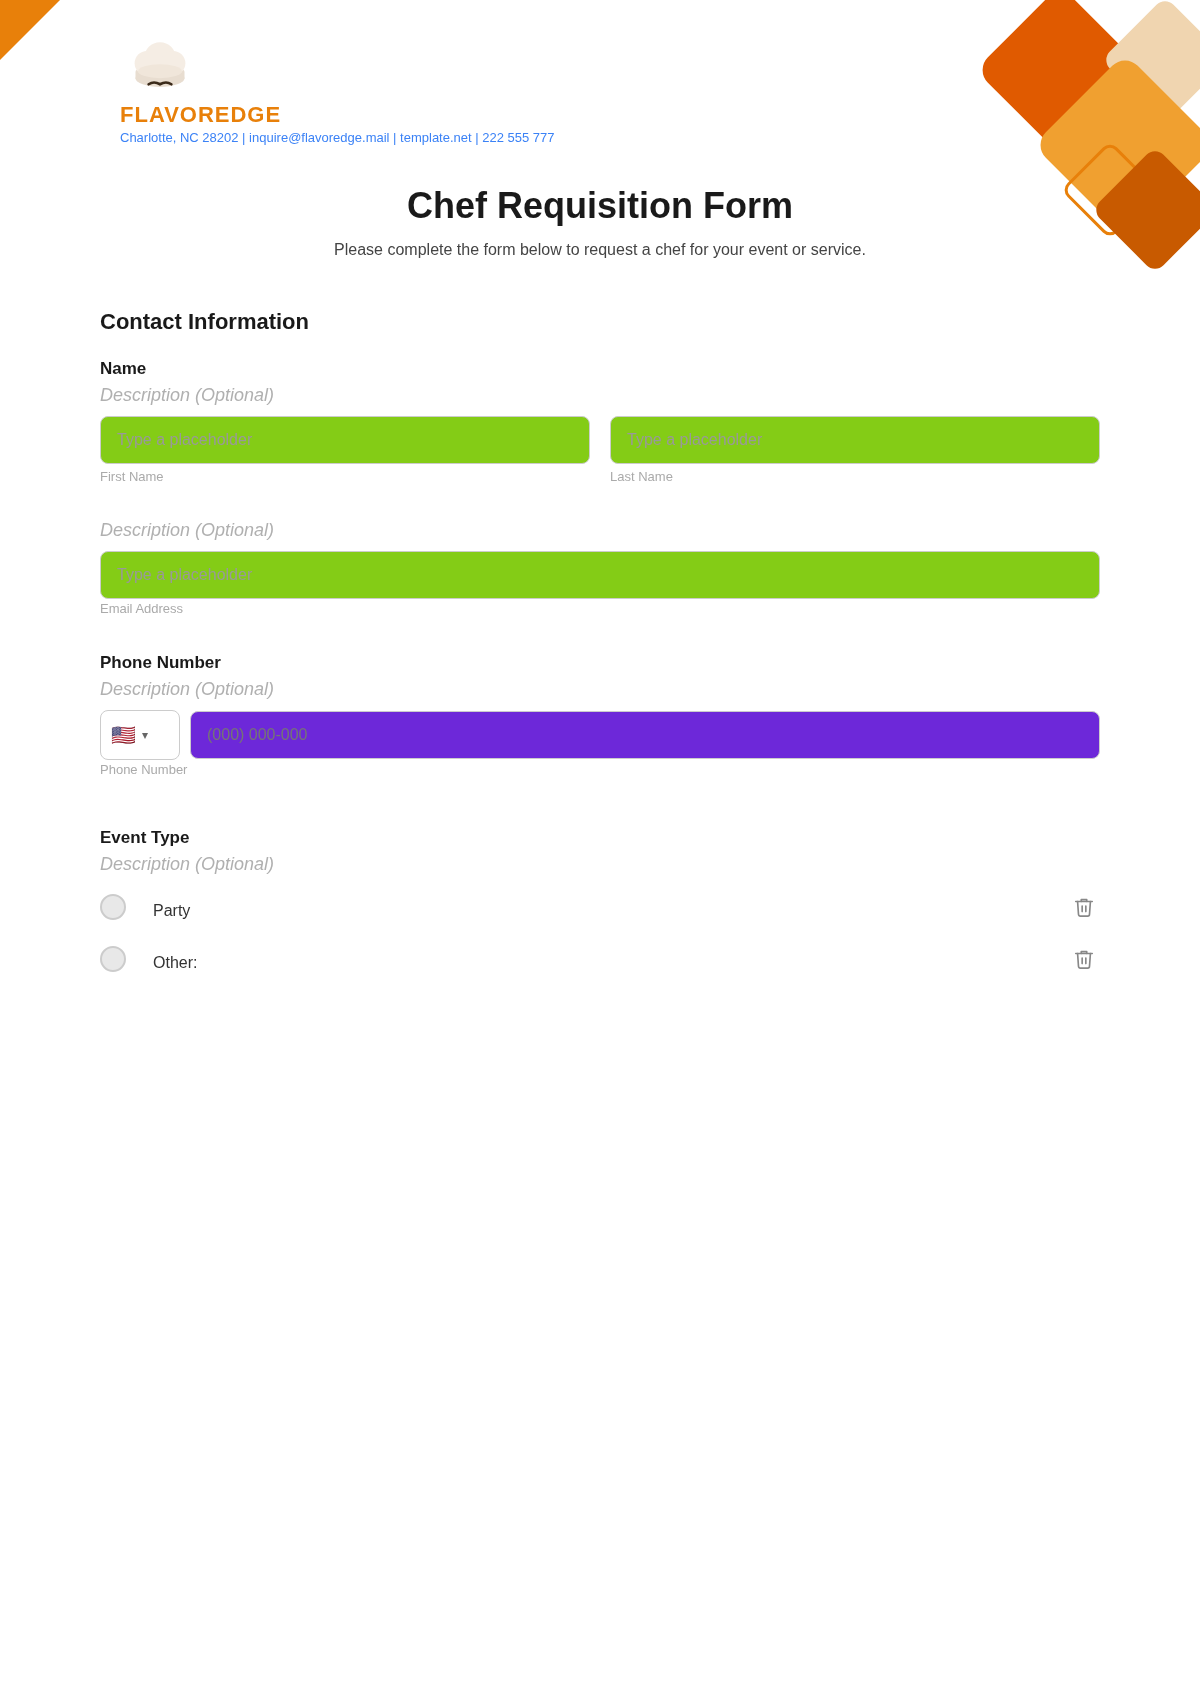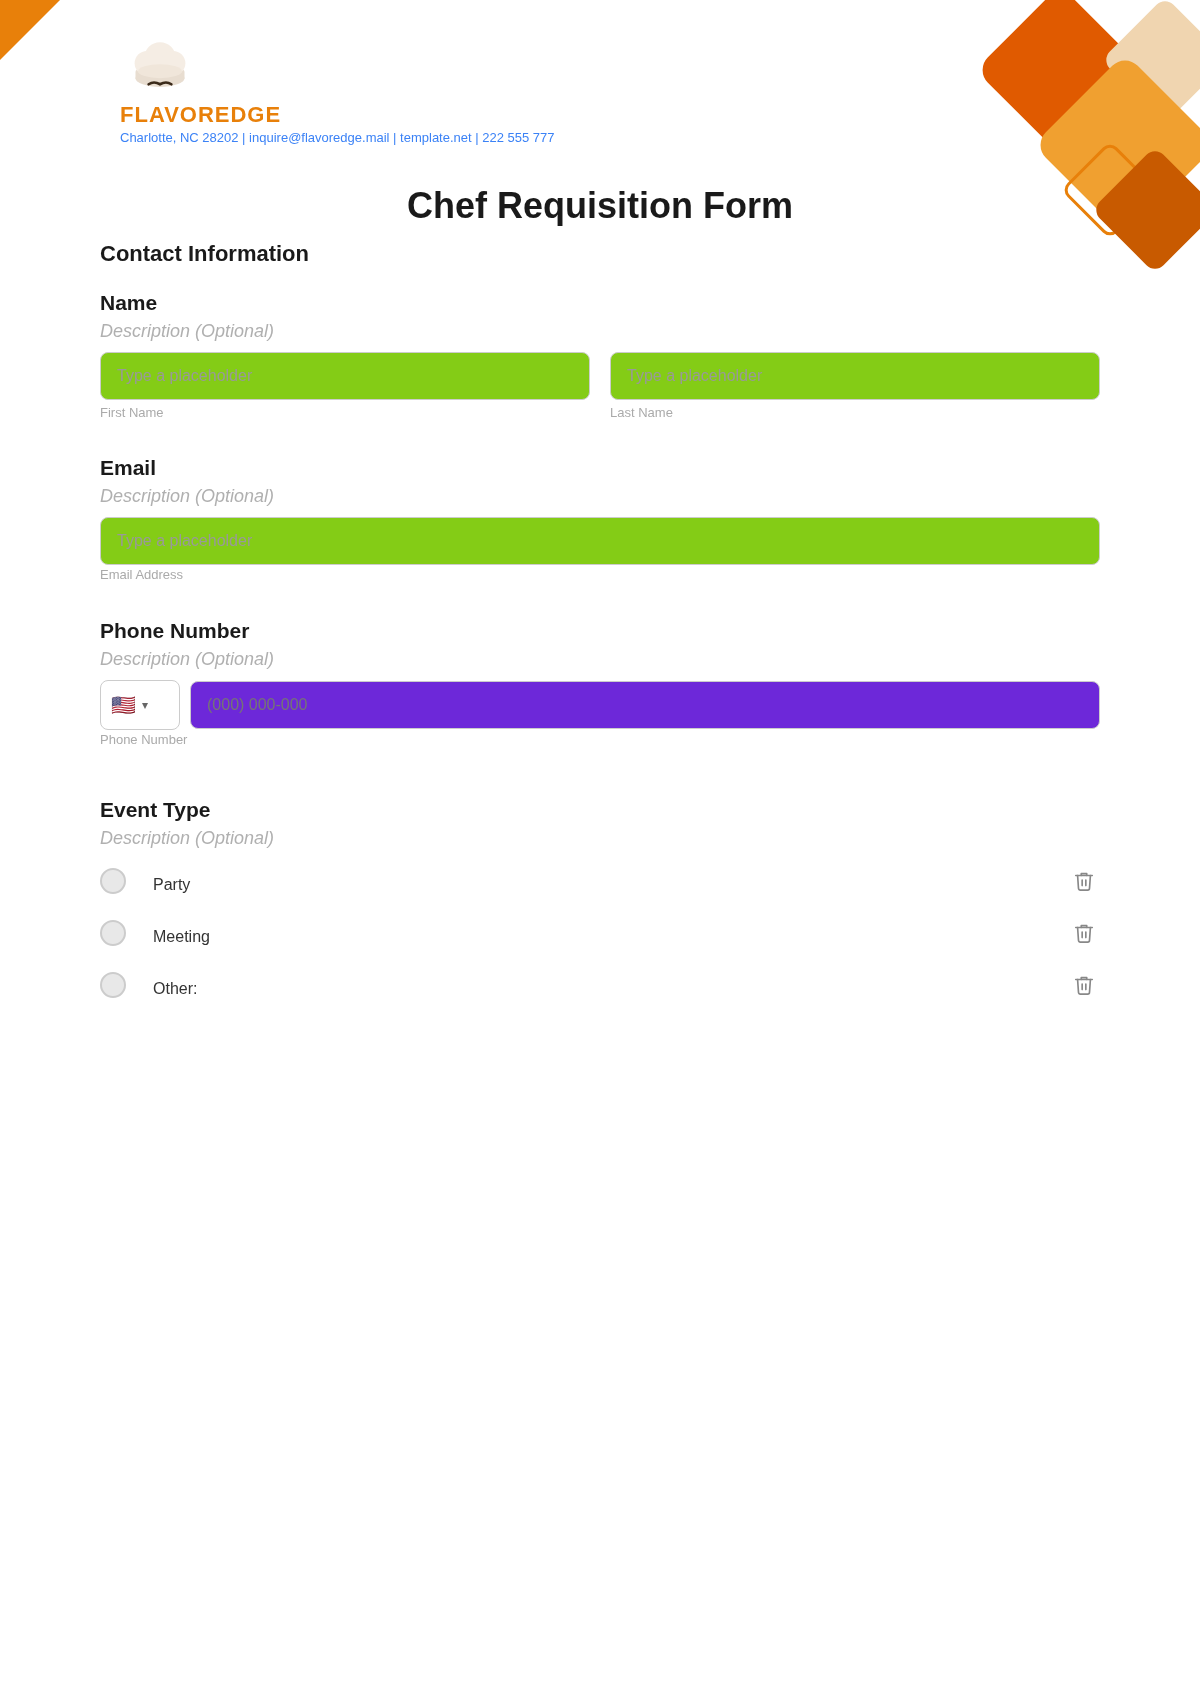--- a/index.html
+++ b/index.html
@@ -148,21 +148,21 @@
       color: #1a1a1a;
       margin-bottom: 24px;
       padding-bottom: 0;
     }
 
     .field-group {
       margin-bottom: 36px;
     }
 
     .field-label {
-      font-size: 21px;
+      font-size: 17px;
       font-weight: 700;
       color: #1a1a1a;
       margin-bottom: 6px;
     }
 
     .field-description {
       font-size: 18px;
       color: #b0b0b0;
       font-style: italic;
       margin-bottom: 10px;
@@ -314,41 +314,41 @@
       <path d="M32 62 Q38 58 45 62 Q52 58 58 62" stroke="#3a2a1a" stroke-width="3" fill="none" stroke-linecap="round"></path>
     </svg>
     <div class="brand-name">FLAVOREDGE</div>
     <div class="brand-contact">Charlotte, NC 28202 | inquire@flavoredge.mail | template.net | 222 555 777</div>
   </div>
 </div>
 
 <div class="main-content">
 
   <h1 class="form-title">Chef Requisition Form</h1>
+  <p class="form-subtitle">Please complete the form below to request a chef for your event or service.</p>
 
   <div>
     <div class="section-title">Contact Information</div>
 
     <div class="field-group">
       <div class="field-label">Name</div>
       <div class="field-description">Description (Optional)</div>
       <div class="input-row">
         <div class="input-wrapper">
           <input type="text" class="text-input" placeholder="Type a placeholder" style="">
           <span class="input-sublabel">First Name</span>
         </div>
         <div class="input-wrapper">
           <input type="text" class="text-input" placeholder="Type a placeholder" style="">
           <span class="input-sublabel">Last Name</span>
         </div>
       </div>
     </div>
 
     <div class="field-group">
-      <div class="field-label">Email</div>
       <div class="field-description">Description (Optional)</div>
       <input type="text" class="text-input" style="width: 100%;" placeholder="Type a placeholder">
       <span class="input-sublabel">Email Address</span>
     </div>
 
     <div class="field-group">
       <div class="field-label">Phone Number</div>
       <div class="field-description">Description (Optional)</div>
       <div class="phone-row">
         <div class="country-select">
@@ -378,48 +378,33 @@
             <polyline points="3 6 5 6 21 6"></polyline>
             <path d="M19 6l-1 14a2 2 0 0 1-2 2H8a2 2 0 0 1-2-2L5 6"></path>
             <path d="M10 11v6"></path>
             <path d="M14 11v6"></path>
             <path d="M9 6V4h6v2"></path>
           </svg>
         </div>
       </div>
 
 
+
       <div class="radio-option">
         <div class="radio-left">
           <div class="radio-circle"></div>
-          <span class="radio-label">Meeting</span>
+          <span class="radio-label">Other:</span>
         </div>
         <div class="delete-icon">
           <svg width="22" height="22" viewBox="0 0 24 24" fill="none" stroke="#888" stroke-width="1.8" stroke-linecap="round" stroke-linejoin="round">
             <polyline points="3 6 5 6 21 6"></polyline>
             <path d="M19 6l-1 14a2 2 0 0 1-2 2H8a2 2 0 0 1-2-2L5 6"></path>
             <path d="M10 11v6"></path>
             <path d="M14 11v6"></path>
             <path d="M9 6V4h6v2"></path>
           </svg>
         </div>
       </div>
 
-      <div class="radio-option">
-        <div class="radio-left">
-          <div class="radio-circle"></div>
-          <span class="radio-label">Other:</span>
-        </div>
-        <div class="delete-icon">
-          <svg width="22" height="22" viewBox="0 0 24 24" fill="none" stroke="#888" stroke-width="1.8" stroke-linecap="round" stroke-linejoin="round">
-            <polyline points="3 6 5 6 21 6"></polyline>
-            <path d="M19 6l-1 14a2 2 0 0 1-2 2H8a2 2 0 0 1-2-2L5 6"></path>
-            <path d="M10 11v6"></path>
-            <path d="M14 11v6"></path>
-            <path d="M9 6V4h6v2"></path>
-          </svg>
-        </div>
-      </div>
-
     </div>
   </div>
 
 </div>
 
 </body></html>

